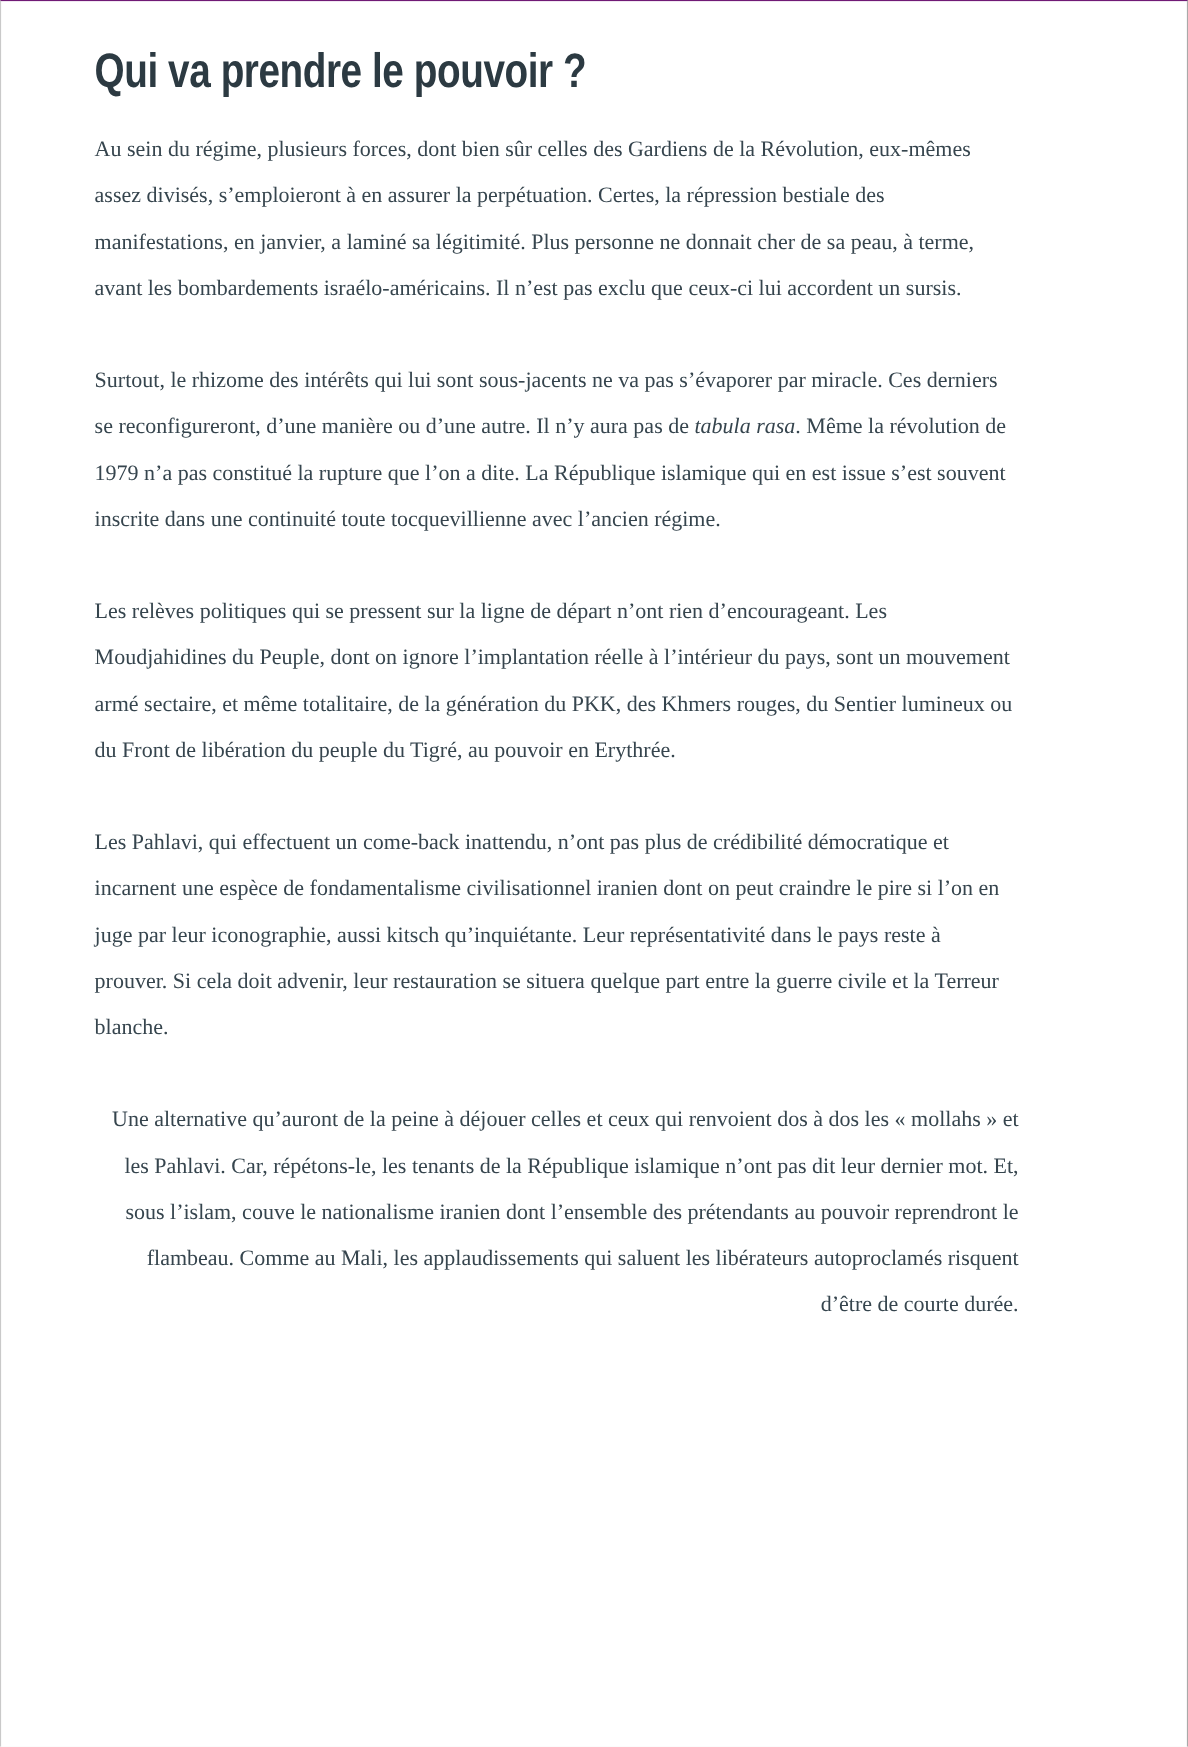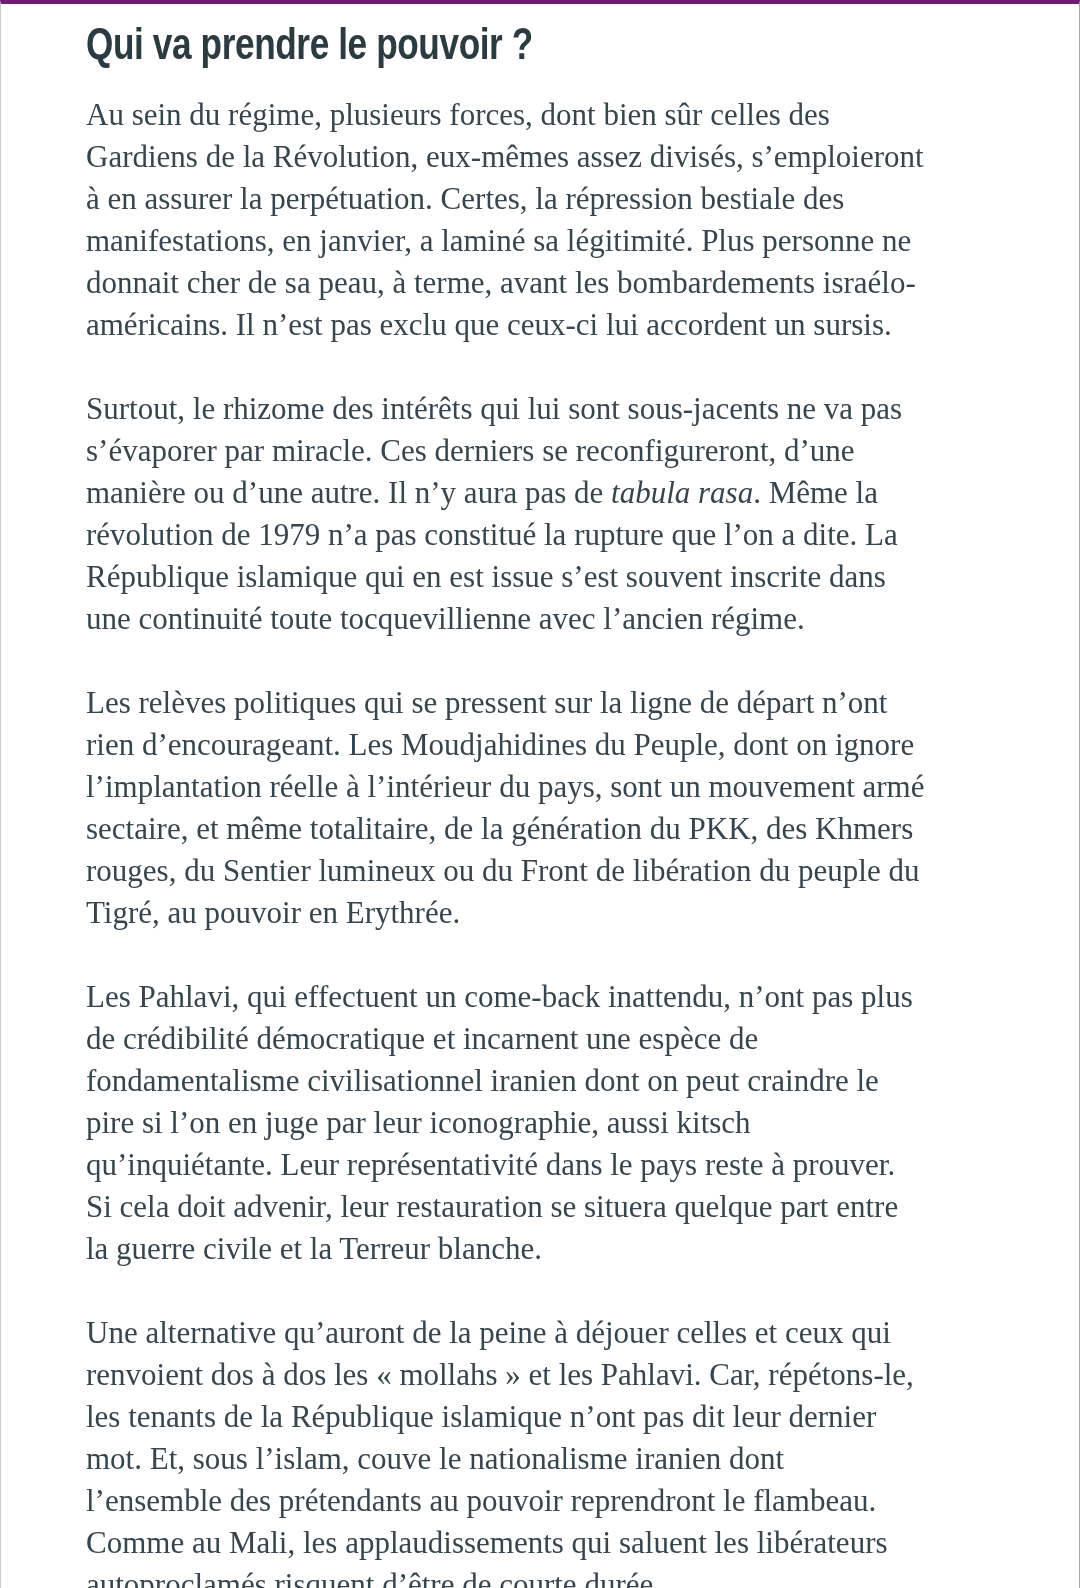--- a/index.html
+++ b/index.html
@@ -10,47 +10,47 @@
     font-family: "Liberation Serif", "DejaVu Serif", serif;
     overflow: hidden;
   }
   .page {
     box-sizing: border-box;
     width: 1080px;
     height: 1588px;
     background: #ffffff;
     border-left: 1px solid #c9c9c9;
     border-right: 1px solid #a9a9a9;
-    border-top: 4px solid #701a75;
-    padding: 16px 0 0 85px;
+    border-top: 1px solid #701a75;
+    padding: 40px 0 0 85px;
   }
   .article { width: 840px; }
   h1.section-heading {
     margin: 0 0 26px 0;
     font-family: "Liberation Sans", sans-serif;
     font-weight: 700;
     font-size: 44px;
     line-height: 1.08;
     color: #2c3a42;
     letter-spacing: -0.5px;
     white-space: nowrap;
   }
   h1.section-heading .condensed {
     display: inline-block;
     transform: scaleX(0.80);
     transform-origin: 0 50%;
   }
   p.body-para {
     margin: 0 0 42px 0;
-    font-size: 31px;
+    font-size: 20px;
     line-height: 42px;
     color: #36454e;
     text-align: left;
   }
-  p.body-para:last-child { margin-bottom: 0; }
+  p.body-para:last-child { margin-bottom: 0; text-align: right; }
   p.body-para em { }
 </style>
 </head>
 <body>
 
 <div class="page">
   <div class="article">
 
     <h1 class="section-heading"><span class="condensed">Qui va prendre le pouvoir ?</span></h1>
 

